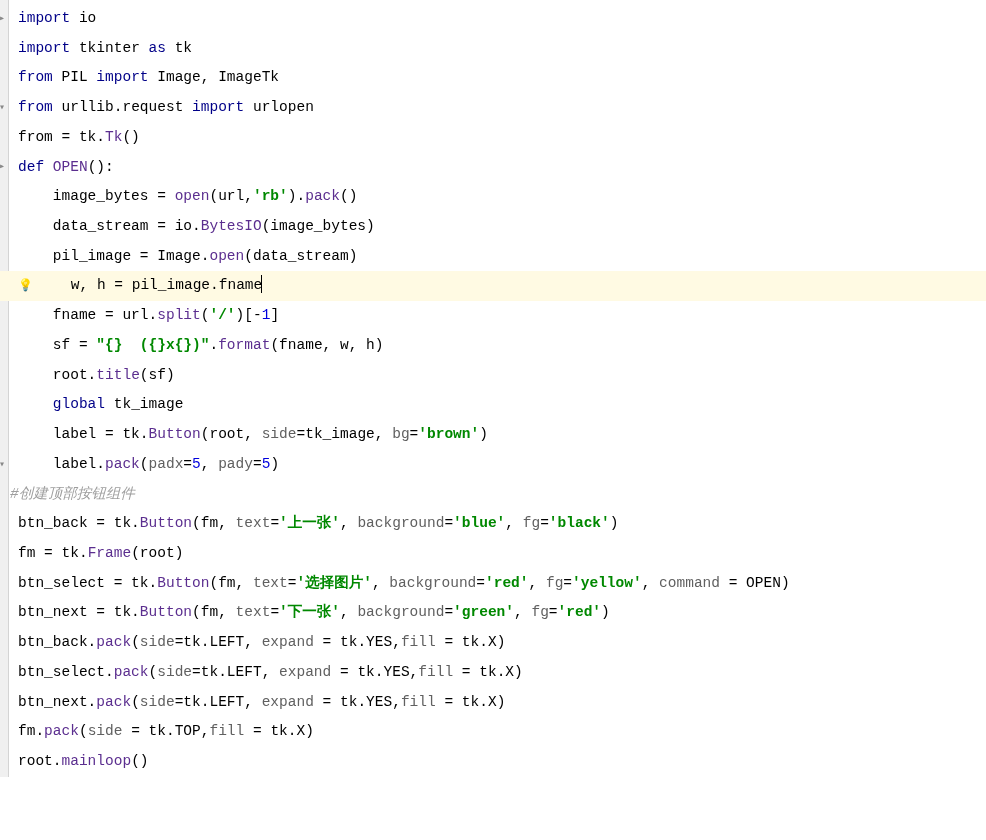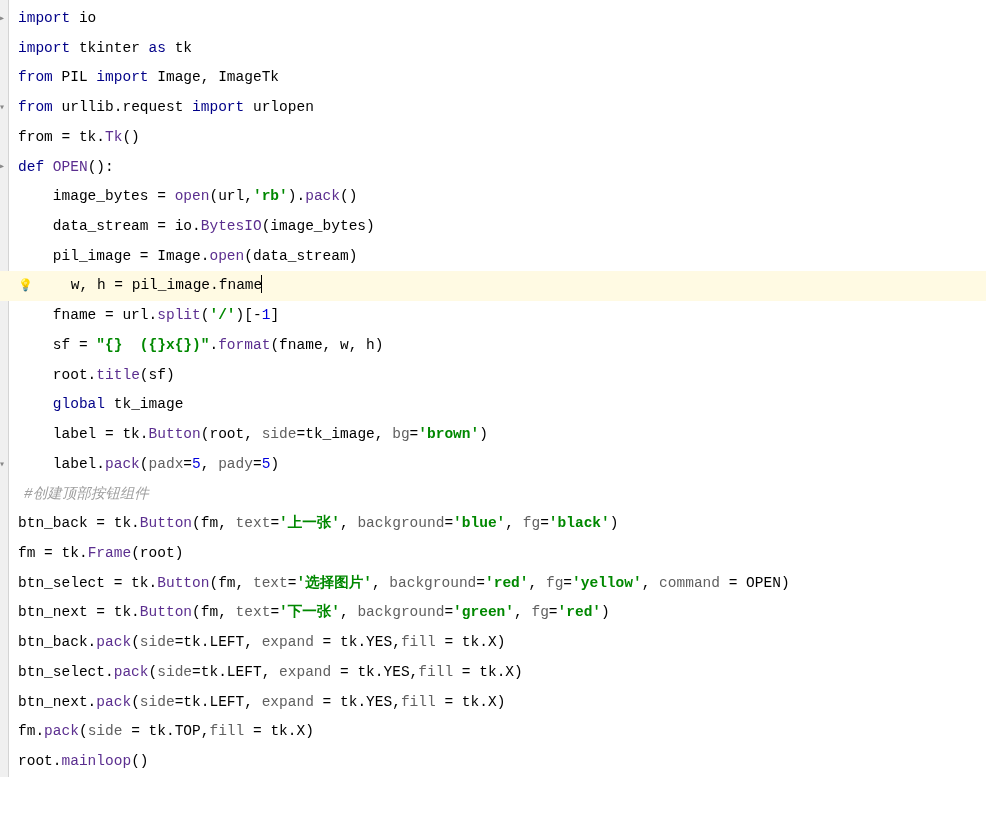--- a/index.html
+++ b/index.html
@@ -97,21 +97,21 @@
 
   <div class="line"><span>    root.</span><span class="call">title</span><span>(sf)</span></div>
 
   <div class="line"><span>    </span><span class="kw">global </span><span>tk_image</span></div>
 
 
   <div class="line"><span>    label = tk.</span><span class="call">Button</span><span>(root, </span><span class="param">side</span><span>=tk_image, </span><span class="param">bg</span><span>=</span><span class="str">'brown'</span><span>)</span></div>
 
   <div class="line"><span class="fold">▾</span><span>    label.</span><span class="call">pack</span><span>(</span><span class="param">padx</span><span>=</span><span class="num">5</span><span>, </span><span class="param">pady</span><span>=</span><span class="num">5</span><span>)</span></div>
 
-  <div class="line" style="padding-left:24px"><span class="comment">#创建顶部按钮组件</span></div>
+  <div class="line" style="padding-left:10px"><span class="comment">#创建顶部按钮组件</span></div>
 
   <div class="line"><span>btn_back = tk.</span><span class="call">Button</span><span>(fm, </span><span class="param">text</span><span>=</span><span class="str">'上一张'</span><span>, </span><span class="param">background</span><span>=</span><span class="str">'blue'</span><span>, </span><span class="param">fg</span><span>=</span><span class="str">'black'</span><span>)</span></div>
 
   <div class="line"><span>fm = tk.</span><span class="call">Frame</span><span>(root)</span></div>
 
   <div class="line"><span>btn_select = tk.</span><span class="call">Button</span><span>(fm, </span><span class="param">text</span><span>=</span><span class="str">'选择图片'</span><span>, </span><span class="param">background</span><span>=</span><span class="str">'red'</span><span>, </span><span class="param">fg</span><span>=</span><span class="str">'yellow'</span><span>, </span><span class="param">command </span><span>= OPEN)</span></div>
 
   <div class="line"><span>btn_next = tk.</span><span class="call">Button</span><span>(fm, </span><span class="param">text</span><span>=</span><span class="str">'下一张'</span><span>, </span><span class="param">background</span><span>=</span><span class="str">'green'</span><span>, </span><span class="param">fg</span><span>=</span><span class="str">'red'</span><span>)</span></div>
 
   <div class="line"><span>btn_back.</span><span class="call">pack</span><span>(</span><span class="param">side</span><span>=tk.LEFT, </span><span class="param">expand </span><span>= tk.YES,</span><span class="param">fill </span><span>= tk.X)</span></div>

